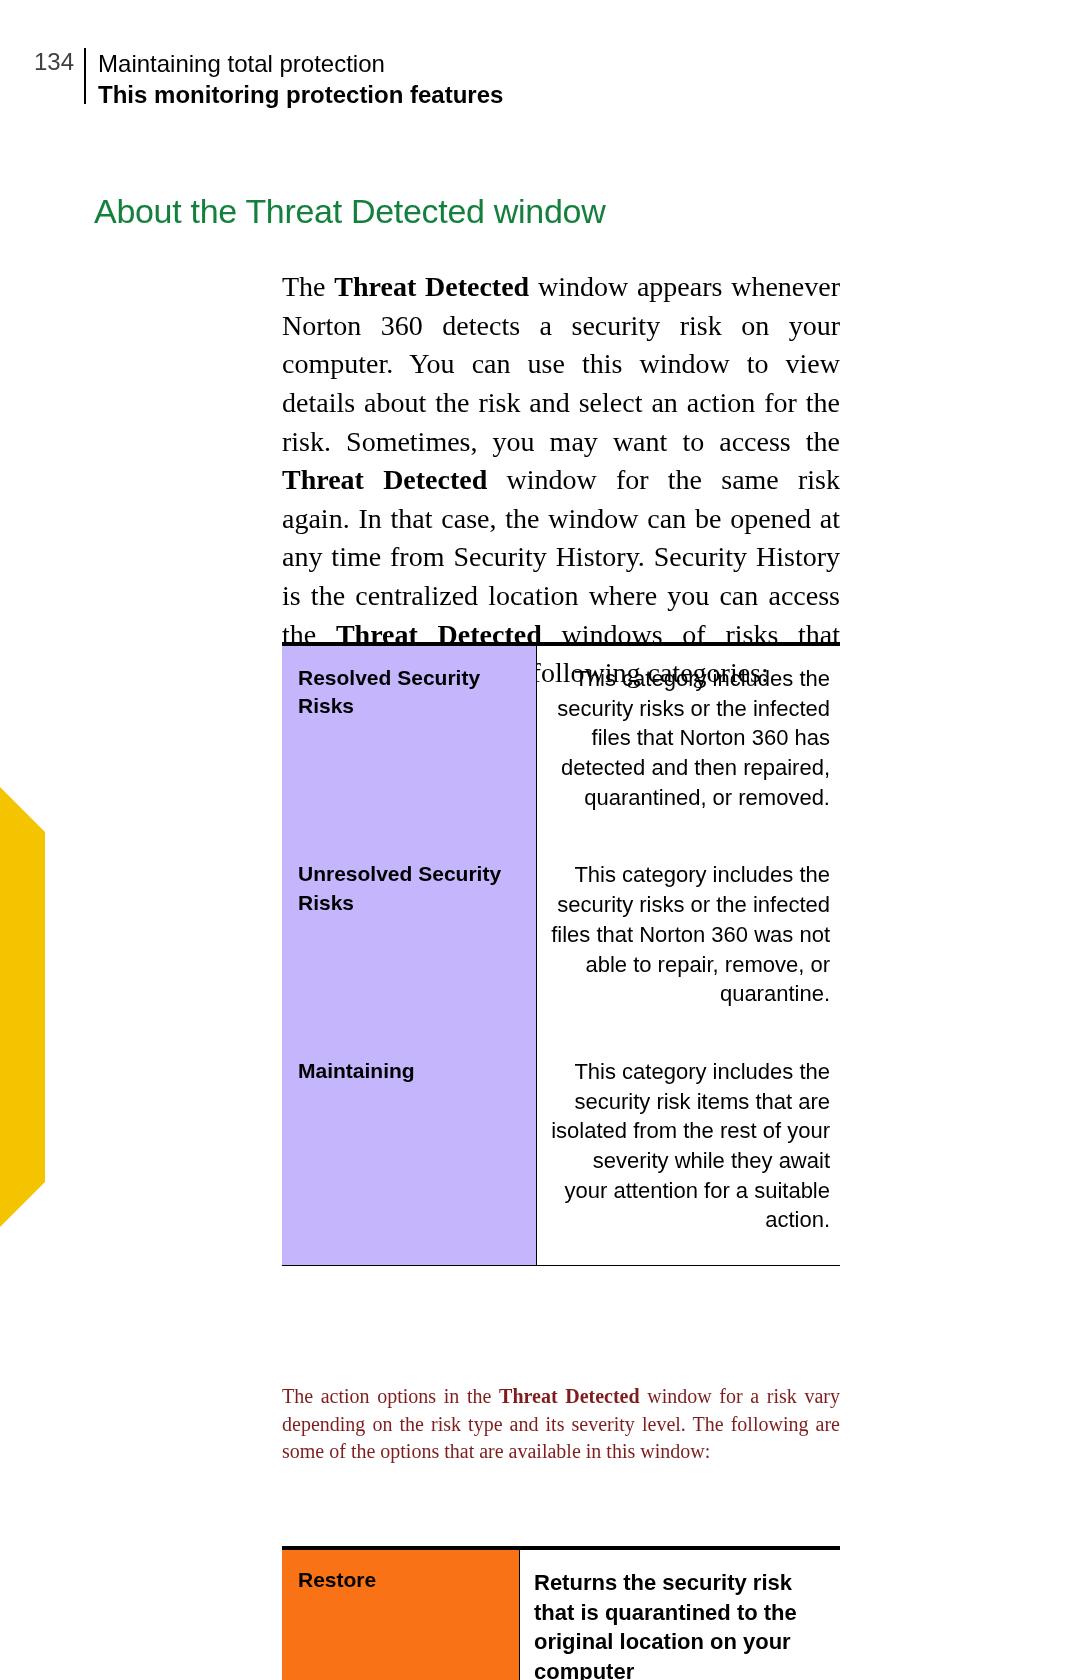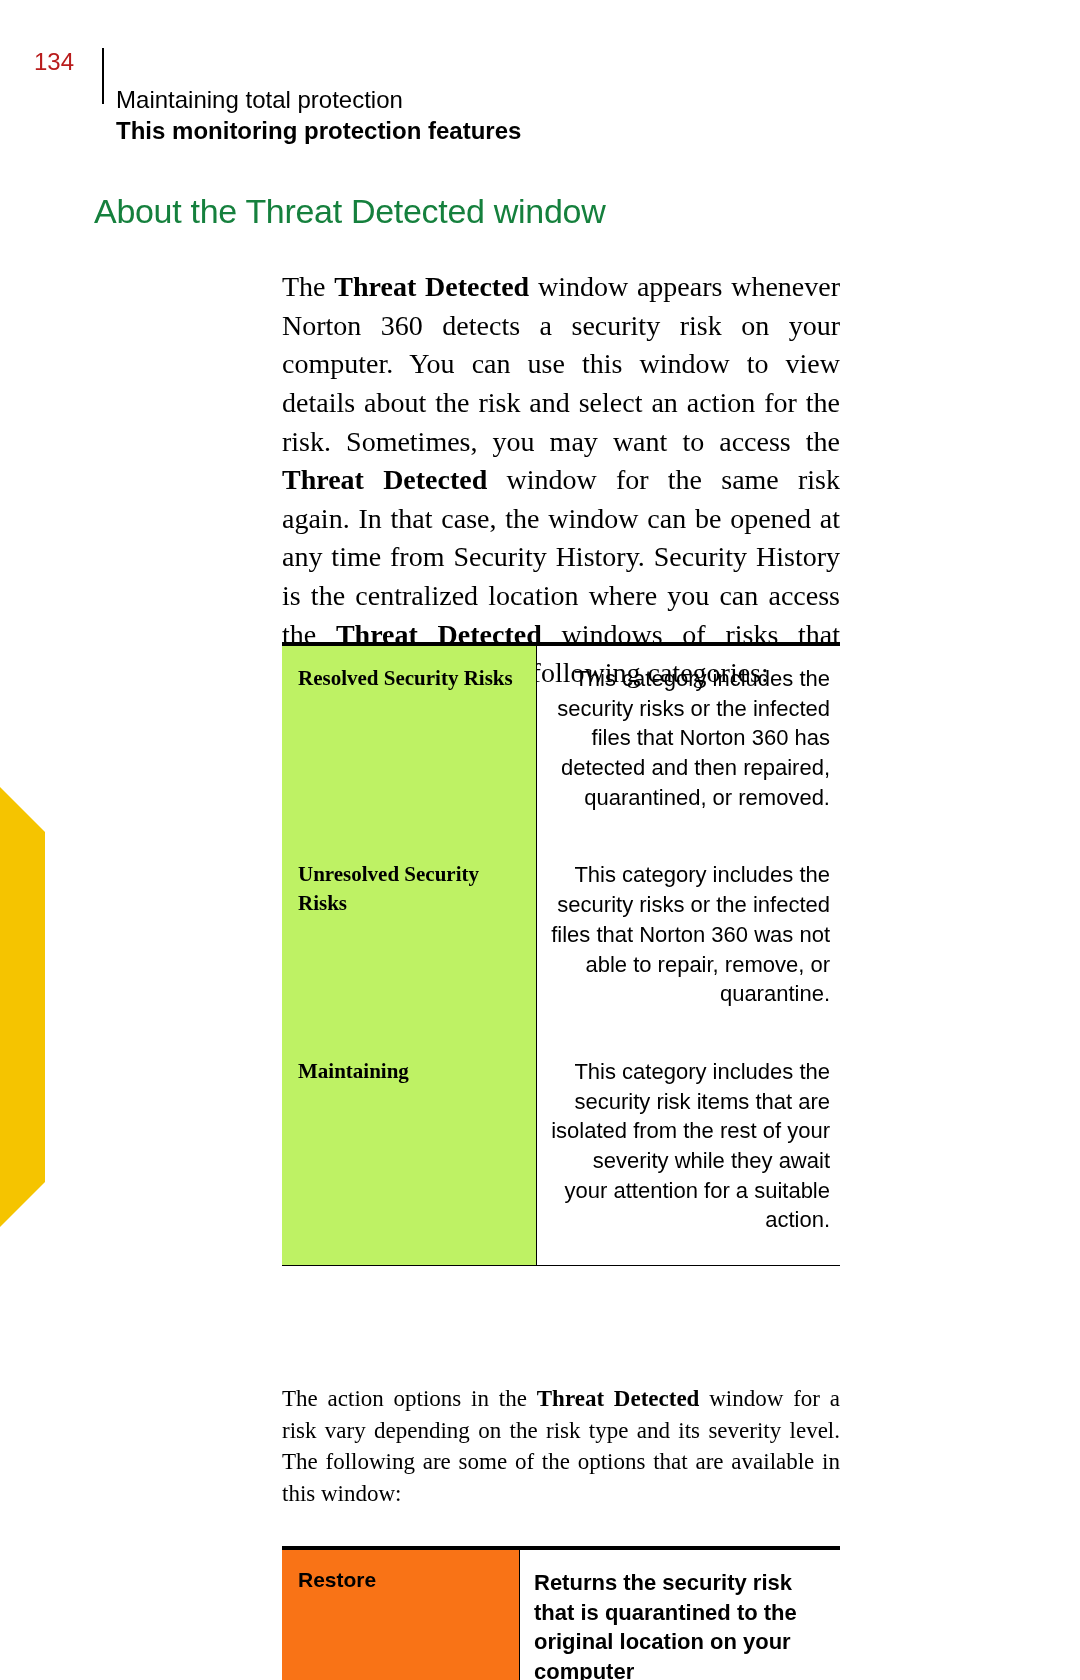--- a/index.html
+++ b/index.html
@@ -18,33 +18,32 @@
     .page-header {
       position: absolute;
       top: 48px;
       left: 34px;
       display: flex;
       align-items: flex-start;
     }
     .page-number {
       font-size: 24px;
       font-family: Verdana, Geneva, sans-serif;
-      color: #b91c1c;
-      padding-right: 28px;
+      color: #404040;
+      padding-right: 10px;
     }
     .header-divider {
       width: 2px;
       height: 56px;
       background: #000000;
       margin-right: 12px;
     }
     .header-text {
       display: flex;
       flex-direction: column;
-      margin-top: 36px;
     }
     .header-line1 {
       font-size: 24px;
       font-family: Verdana, Geneva, sans-serif;
       color: #000000;
       line-height: 1.3;
     }
     .header-line2 {
       font-size: 24px;
       font-family: Verdana, Geneva, sans-serif;
@@ -82,47 +81,47 @@
       width: 558px;
       border-top: 4px solid #000000;
       border-bottom: 1px solid #000000;
     }
     .category-row {
       display: flex;
       padding: 0;
     }
     .category-label {
       width: 268px;
-      background: #bef264;
+      background: #c4b5fd;
       padding: 18px 16px 30px 16px;
-      font-family: Liberation Serif, serif;
+      font-family: Liberation Sans, sans-serif;
       font-size: 21px;
       font-weight: bold;
       color: #000000;
       border-right: 1px solid #000000;
       line-height: 1.35;
     }
     .category-desc {
       width: 320px;
       padding: 18px 10px 30px 14px;
       font-size: 22px;
       font-family: Verdana, Geneva, sans-serif;
       color: #000000;
       line-height: 1.35;
       text-align: right;
     }
     .body-paragraph2 {
       position: absolute;
       top: 1383px;
       left: 282px;
       width: 558px;
-      font-size: 23px;
+      font-size: 20px;
       line-height: 1.38;
       text-align: justify;
-      color: #000000;
+      color: #7f1d1d;
     }
     .body-paragraph2 b {
       font-weight: bold;
     }
     .options-table {
       position: absolute;
       top: 1546px;
       left: 282px;
       width: 558px;
       border-top: 4px solid #000000;

